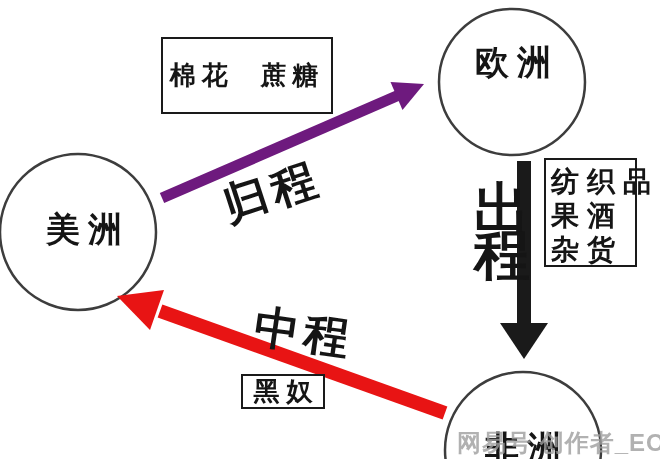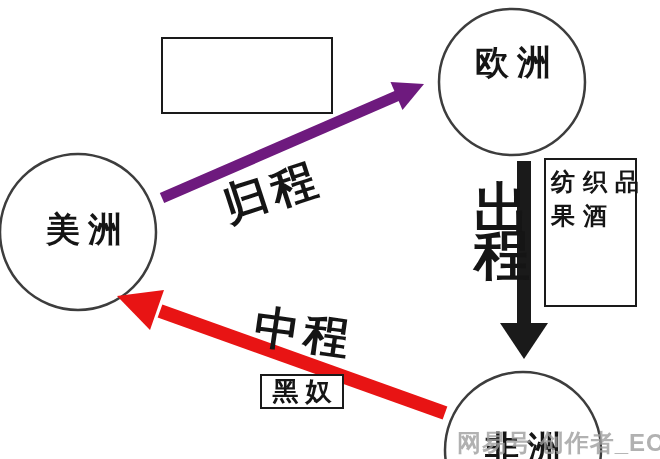--- a/index.html
+++ b/index.html
@@ -66,33 +66,33 @@
     left: 474px; top: 186px;
     width: 48px;
     font-size: 56px;
     font-weight: bold;
     line-height: 46px;
     word-break: break-all;
     text-align: center;
   }
   #outbound-goods-box {
     left: 544px; top: 158px;
-    width: 93px; height: 149px;
+    width: 93px; height: 109px;
     padding: 5px 0 0 5px;
-    font-size: 24px;
+    font-size: 28px;
     line-height: 34px;
     letter-spacing: 8px;
     white-space: nowrap;
   }
   #middle-route-label {
     left: 254px; top: 303px;
     transform: rotate(8deg);
   }
   #middle-goods-box {
-    left: 260px; top: 374px;
+    left: 241px; top: 374px;
     width: 84px; height: 35px;
     display: flex;
     justify-content: center;
     align-items: center;
     font-size: 26px;
     letter-spacing: 7px;
     text-indent: 7px;
   }
   #europe-label   { left: 439px; top: 40px;  width: 148px; }
   #americas-label { left: 2px;   top: 207px; width: 164px; }
@@ -127,27 +127,29 @@
 
     <line x1="445" y1="413" x2="160" y2="311" stroke-width="14" stroke="#E81414"></line>
     <polygon points="117,296 164,290 150,330" fill="#E81414"></polygon>
   </svg>
 
   <div class="overlay node-label" id="europe-label">欧洲</div>
   <div class="overlay node-label" id="americas-label">美洲</div>
   <div class="overlay node-label" id="africa-label">非洲</div>
 
   <div class="overlay goods-box" id="return-goods-box">
+    <div>棉花  蔗糖</div>
   </div>
   <div class="overlay route-label" id="return-route-label">归程</div>
 
   <div class="overlay" id="outbound-route-label">出程</div>
   <div class="overlay goods-box" id="outbound-goods-box">
     <div>纺织品</div>
     <div>果酒</div>
+    <div>杂货</div>
   </div>
 
   <div class="overlay route-label" id="middle-route-label">中程</div>
   <div class="overlay goods-box" id="middle-goods-box">
     <span>黑奴</span>
   </div>
 
   <div class="overlay" id="watermark">网易号 创作者_EOEM</div>
 
 </div>

